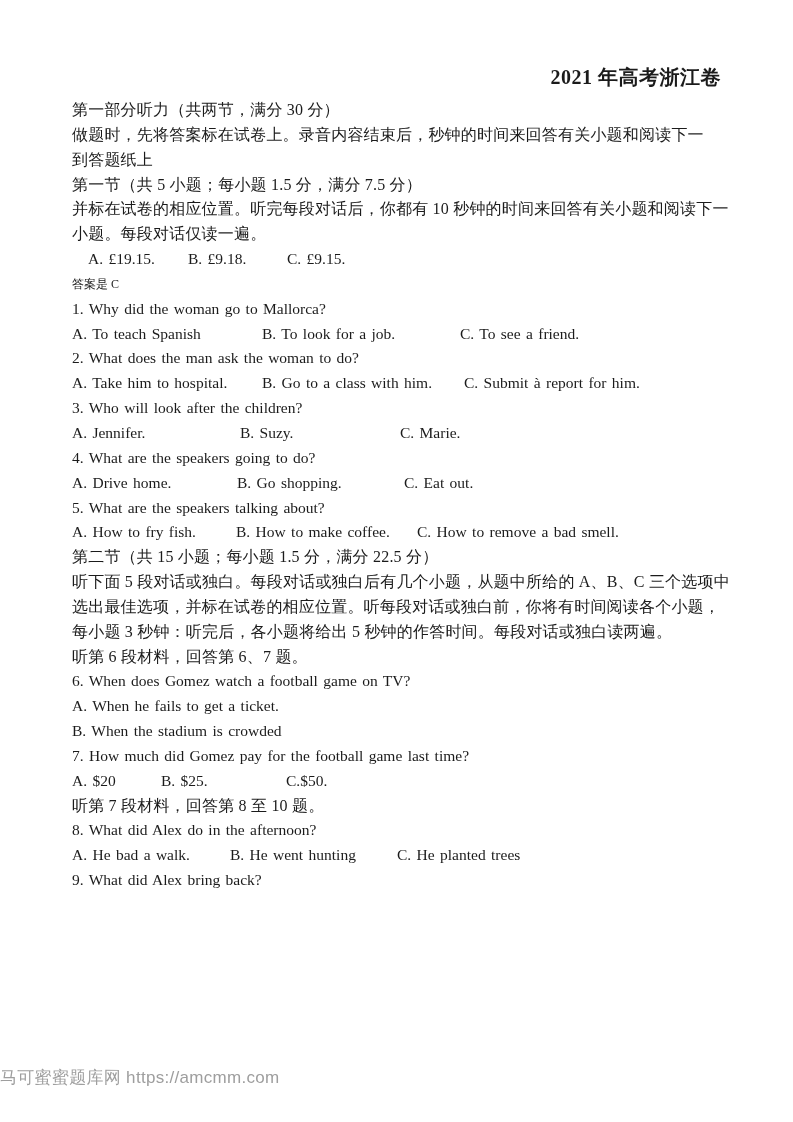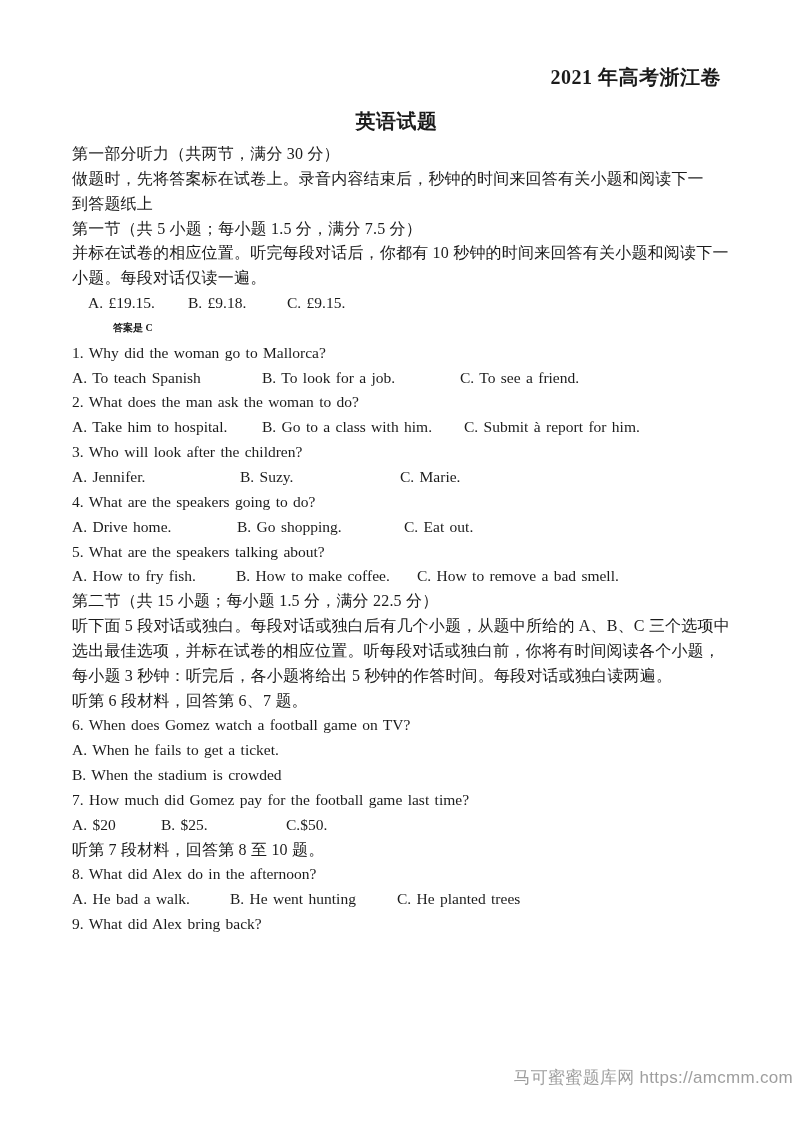--- a/index.html
+++ b/index.html
@@ -43,53 +43,51 @@
     height:24.85px;
     line-height:24.85px;
     white-space:nowrap;
   }
   .zh{
     font-size:16px;
     font-weight:400;
     letter-spacing:.2px;
   }
   .zh-normal{
-    font-size:10px;
-    font-weight:700;
-    margin-left:41px;
+    font-size:12px;
+    font-weight:400;
   }
   .en{
     font-size:15.5px;
     font-weight:400;
     word-spacing:1.5px;
   }
   .opt{
     position:absolute;
     top:0;
     white-space:nowrap;
   }
   .footer{
     position:absolute;
     left:0;right:0;
     top:1066px;
-    text-align:right;
+    text-align:left;
     font-family:"Liberation Sans", sans-serif;
     font-size:17px;
     color:var(--footer);
     letter-spacing:.3px;
   }
 </style>
 </head>
 <body>
 
 <div class="page">
   <div class="content">
 
     <div class="doc-title">2021 年高考浙江卷</div>
-    <div class="doc-subtitle">英语试题</div>
 
     <div class="body-lines">
 
       <div class="line zh">第一部分听力（共两节，满分 30 分）</div>
 
       <div class="line zh">做题时，先将答案标在试卷上。录音内容结束后，秒钟的时间来回答有关小题和阅读下一</div>
       <div class="line zh">到答题纸上</div>
 
       <div class="line zh">第一节（共 5 小题；每小题 1.5 分，满分 7.5 分）</div>
 

